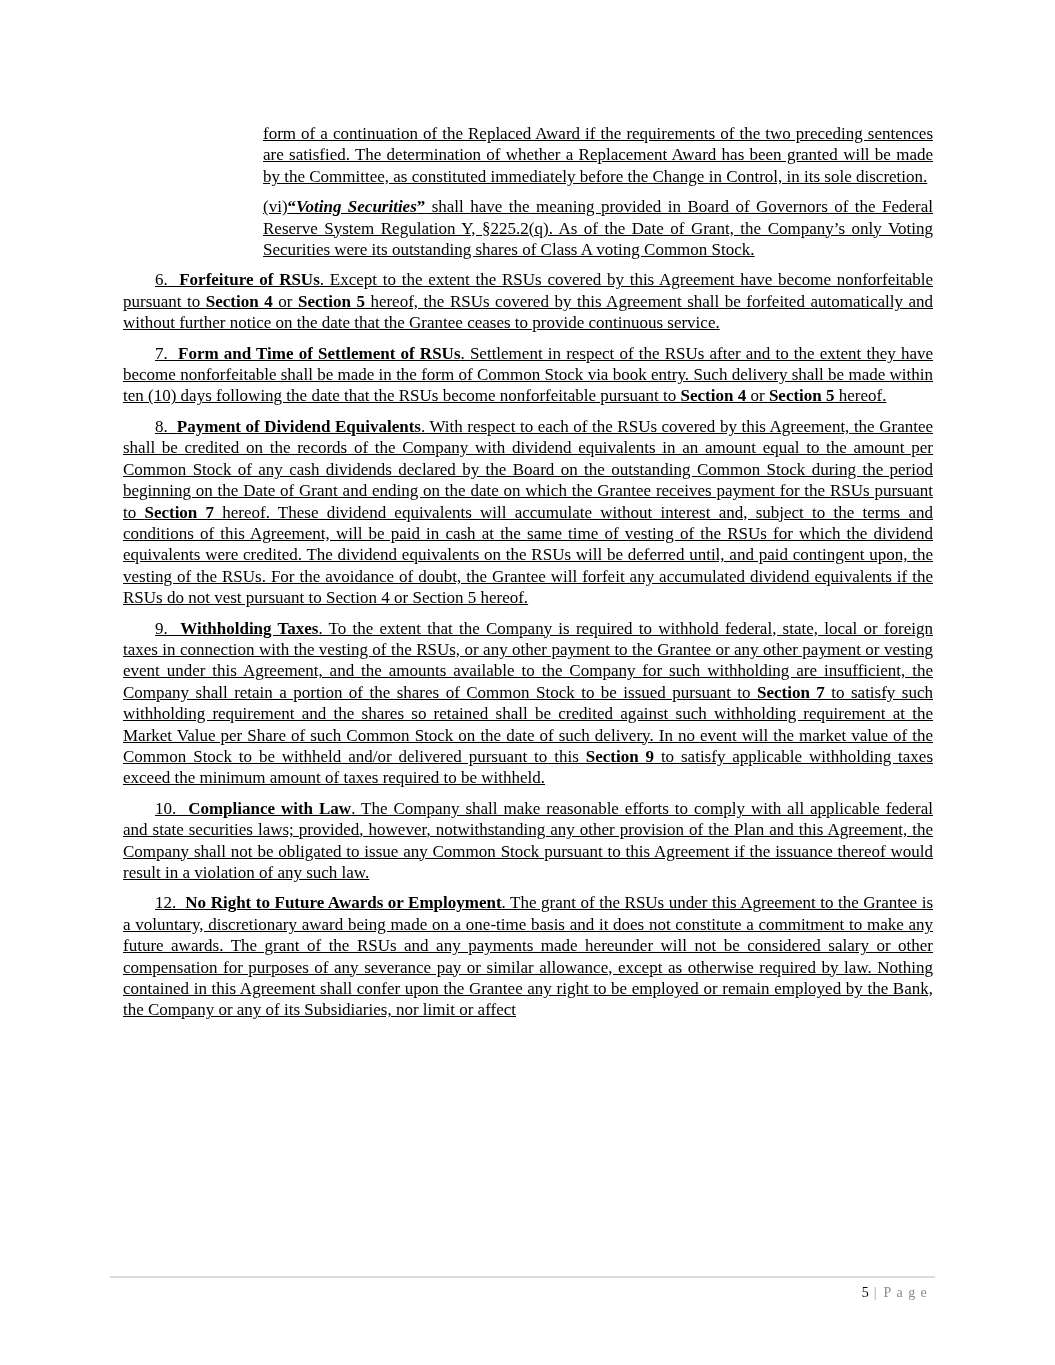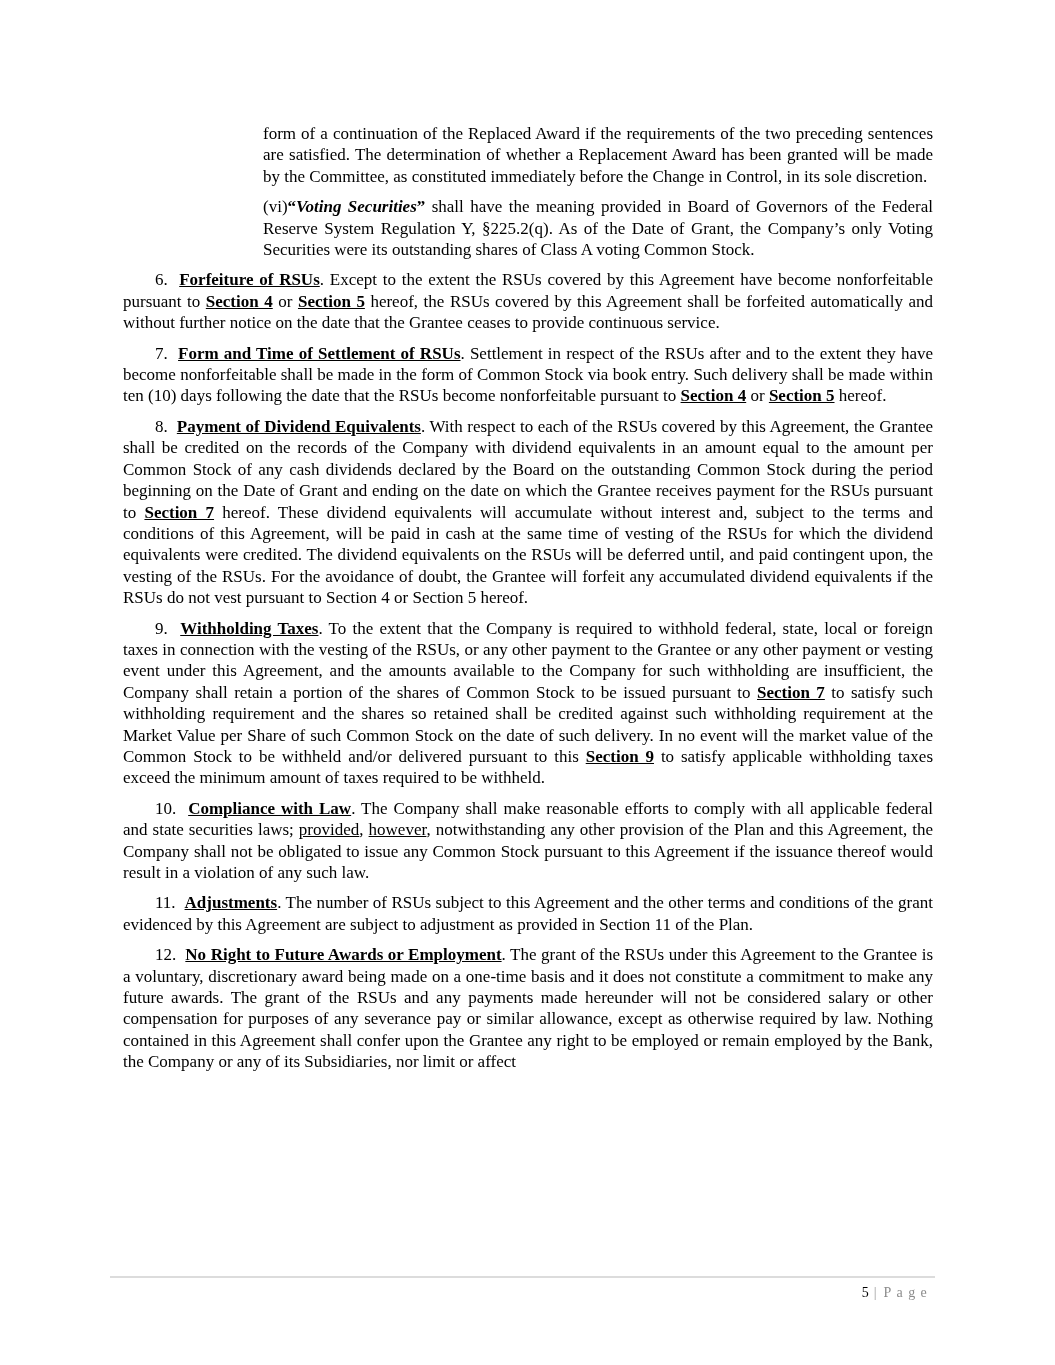--- a/index.html
+++ b/index.html
@@ -17,20 +17,21 @@
     color: #000000;
   }
   .doc-body {
     position: absolute;
     left: 123px;
     top: 123px;
     width: 810px;
     font-size: 17px;
     line-height: 21.4px;
     text-align: justify;
+    text-decoration: underline;
   }
   .para {
     margin: 0 0 9px 0;
   }
   .para.indented {
     margin-left: 140px;
   }
   .para.section {
     text-indent: 32px;
   }
@@ -72,21 +73,20 @@
 
 <div class="page">
   <div class="doc-body" id="doc-body">
       <p class="para indented"><span>form of a continuation of the Replaced Award if the requirements of the two preceding sentences are satisfied. The determination of whether a Replacement Award has been granted will be made by the Committee, as constituted immediately before the Change in Control, in its sole discretion.</span></p>
       <p class="para indented"><span>(vi)</span><span class="seg-b">“</span><span class="seg-b seg-i">Voting Securities</span><span class="seg-b">”</span><span> shall have the meaning provided in Board of Governors of the Federal Reserve System Regulation Y, §225.2(q). As of the Date of Grant, the Company’s only Voting Securities were its outstanding shares of Class A voting Common Stock.</span></p>
       <p class="para section"><span>6.&nbsp;&nbsp;</span><span class="seg-b seg-u">Forfeiture of RSUs</span><span>. Except to the extent the RSUs covered by this Agreement have become nonforfeitable pursuant to </span><span class="seg-b seg-u">Section 4</span><span> or </span><span class="seg-b seg-u">Section 5</span><span> hereof, the RSUs covered by this Agreement shall be forfeited automatically and without further notice on the date that the Grantee ceases to provide continuous service.</span></p>
       <p class="para section"><span>7.&nbsp;&nbsp;</span><span class="seg-b seg-u">Form and Time of Settlement of RSUs</span><span>. Settlement in respect of the RSUs after and to the extent they have become nonforfeitable shall be made in the form of Common Stock via book entry. Such delivery shall be made within ten (10) days following the date that the RSUs become nonforfeitable pursuant to </span><span class="seg-b seg-u">Section 4</span><span> or </span><span class="seg-b seg-u">Section 5</span><span> hereof.</span></p>
       <p class="para section"><span>8.&nbsp;&nbsp;</span><span class="seg-b seg-u">Payment of Dividend Equivalents</span><span>. With respect to each of the RSUs covered by this Agreement, the Grantee shall be credited on the records of the Company with dividend equivalents in an amount equal to the amount per Common Stock of any cash dividends declared by the Board on the outstanding Common Stock during the period beginning on the Date of Grant and ending on the date on which the Grantee receives payment for the RSUs pursuant to </span><span class="seg-b seg-u">Section 7</span><span> hereof. These dividend equivalents will accumulate without interest and, subject to the terms and conditions of this Agreement, will be paid in cash at the same time of vesting of the RSUs for which the dividend equivalents were credited. The dividend equivalents on the RSUs will be deferred until, and paid contingent upon, the vesting of the RSUs. For the avoidance of doubt, the Grantee will forfeit any accumulated dividend equivalents if the RSUs do not vest pursuant to Section 4 or Section 5 hereof.</span></p>
       <p class="para section"><span>9.&nbsp;&nbsp;</span><span class="seg-b seg-u">Withholding Taxes</span><span>. To the extent that the Company is required to withhold federal, state, local or foreign taxes in connection with the vesting of the RSUs, or any other payment to the Grantee or any other payment or vesting event under this Agreement, and the amounts available to the Company for such withholding are insufficient, the Company shall retain a portion of the shares of Common Stock to be issued pursuant to </span><span class="seg-b seg-u">Section 7</span><span> to satisfy such withholding requirement and the shares so retained shall be credited against such withholding requirement at the Market Value per Share of such Common Stock on the date of such delivery. In no event will the market value of the Common Stock to be withheld and/or delivered pursuant to this </span><span class="seg-b seg-u">Section 9</span><span> to satisfy applicable withholding taxes exceed the minimum amount of taxes required to be withheld.</span></p>
       <p class="para section"><span>10.&nbsp;&nbsp;</span><span class="seg-b seg-u">Compliance with Law</span><span>. The Company shall make reasonable efforts to comply with all applicable federal and state securities laws; </span><span class="seg-u">provided</span><span>, </span><span class="seg-u">however</span><span>, notwithstanding any other provision of the Plan and this Agreement, the Company shall not be obligated to issue any Common Stock pursuant to this Agreement if the issuance thereof would result in a violation of any such law.</span></p>
-      <p class="para section"><span>11.&nbsp;&nbsp;</span><span class="seg-b seg-u">Adjustments</span><span>. The number of RSUs subject to this Agreement and the other terms and conditions of the grant evidenced by this Agreement are subject to adjustment as provided in Section 11 of the Plan.</span></p>
       <p class="para section"><span>12.&nbsp;&nbsp;</span><span class="seg-b seg-u">No Right to Future Awards or Employment</span><span>. The grant of the RSUs under this Agreement to the Grantee is a voluntary, discretionary award being made on a one-time basis and it does not constitute a commitment to make any future awards. The grant of the RSUs and any payments made hereunder will not be considered salary or other compensation for purposes of any severance pay or similar allowance, except as otherwise required by law. Nothing contained in this Agreement shall confer upon the Grantee any right to be employed or remain employed by the Bank, the Company or any of its Subsidiaries, nor limit or affect</span></p>
     </div>
 
   <div class="footer-rule"></div>
   <div class="footer-text">
     <span class="num">5</span><span class="sep">|</span><span class="word">Page</span>
   </div>
 </div>
 
 </body></html>

